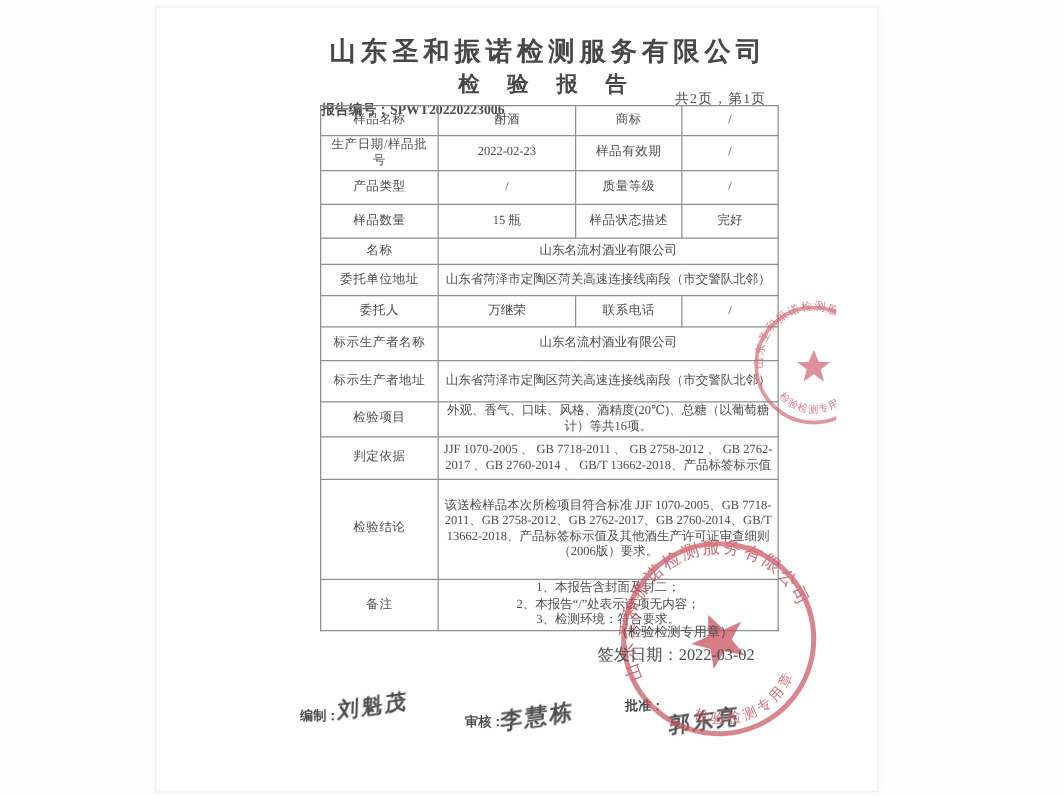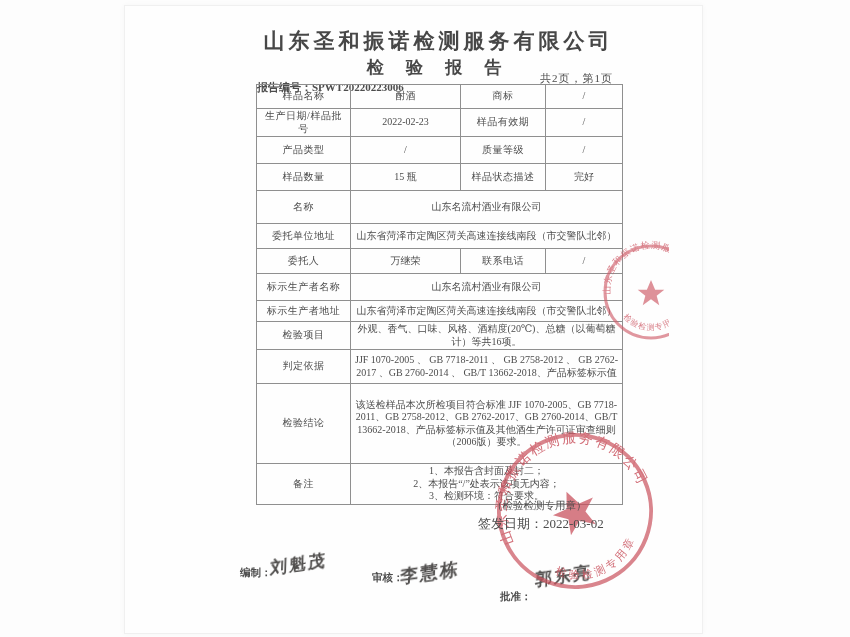--- a/index.html
+++ b/index.html
@@ -101,39 +101,39 @@
     <td class="val">/</td>
     <td class="lbl">质量等级</td>
     <td class="val">/</td>
   </tr>
   <tr style="height:27px">
     <td class="lbl">样品数量</td>
     <td class="val">15 瓶</td>
     <td class="lbl">样品状态描述</td>
     <td class="val">完好</td>
   </tr>
-  <tr style="height:33px">
+  <tr style="height:21px">
     <td class="lbl">名称</td>
     <td class="val" colspan="3">山东名流村酒业有限公司</td>
   </tr>
   <tr style="height:25px">
     <td class="lbl">委托单位地址</td>
     <td class="val" colspan="3">山东省菏泽市定陶区菏关高速连接线南段（市交警队北邻）</td>
   </tr>
   <tr style="height:25px">
     <td class="lbl">委托人</td>
     <td class="val">万继荣</td>
     <td class="lbl">联系电话</td>
     <td class="val">/</td>
   </tr>
   <tr style="height:27px">
     <td class="lbl">标示生产者名称</td>
     <td class="val" colspan="3">山东名流村酒业有限公司</td>
   </tr>
-  <tr style="height:21px">
+  <tr style="height:33px">
     <td class="lbl">标示生产者地址</td>
     <td class="val" colspan="3">山东省菏泽市定陶区菏关高速连接线南段（市交警队北邻）</td>
   </tr>
   <tr style="height:28px">
     <td class="lbl">检验项目</td>
     <td class="val-left" colspan="3">外观、香气、口味、风格、酒精度(20℃)、总糖（以葡萄糖计）等共16项。</td>
   </tr>
   <tr style="height:34px">
     <td class="lbl">判定依据</td>
     <td class="val-left" colspan="3">JJF 1070-2005 、 GB 7718-2011 、 GB 2758-2012 、 GB 2762-2017 、GB 2760-2014 、 GB/T 13662-2018、产品标签标示值</td>
@@ -185,14 +185,14 @@
     <path fill="#cf5e6a" opacity="0.85" transform="translate(52,54) scale(0.7)" d="M0,-20 L5.9,-6.2 L19,-6.2 L8.1,2.4 L11.8,16.2 L0,7.6 L-11.8,16.2 L-8.1,2.4 L-19,-6.2 L-5.9,-6.2 Z"></path>
   </svg>
 </div>
 
 <div class="footer-label" style="left:240px;top:566px;">编制：</div>
 <div class="sig" style="left:270px;top:553px;font-size:17px;">刘魁茂</div>
 
 <div class="footer-label" style="left:372px;top:571px;">审核：</div>
 <div class="sig" style="left:400px;top:561px;font-size:18px;">李慧栋</div>
 
-<div class="footer-label" style="left:500px;top:590px;">批准：</div>
+<div class="footer-label" style="left:500px;top:558px;">批准：</div>
 <div class="sig" style="left:535px;top:565px;font-size:17px;">郭东亮</div>
 
 </body></html>

